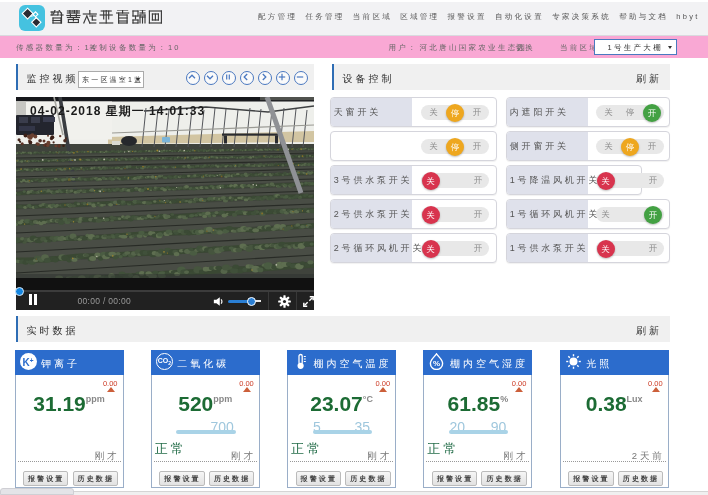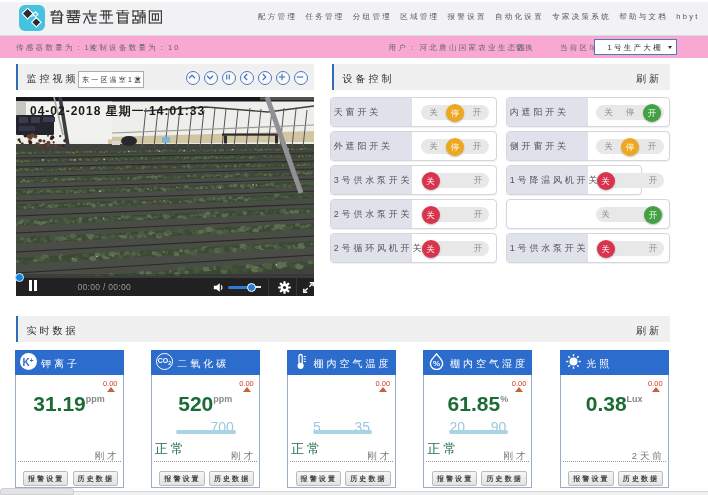--- a/index.html
+++ b/index.html
@@ -30,21 +30,21 @@
   border:1px solid #aaa; background:#fff; font-size:7px; color:#333; letter-spacing:2.2px;
   line-height:15px; padding-left:3px; white-space:nowrap; overflow:hidden; }
 #vsel i { position:absolute; right:3px; top:6px; width:0; height:0;
   border-left:2.5px solid transparent; border-right:2.5px solid transparent;
   border-top:3.5px solid #333; }
 .vcirc { position:absolute; top:70.5px; width:14px; height:14px; border-radius:50%;
   border:1.3px solid #4a78c0; background:#fafafa; }
 .vcirc svg { position:absolute; left:-1.3px; top:-1.3px; }
 
 #video { position:absolute; left:15.5px; top:96.5px; width:298px; height:199.5px; background:#111; }
-#vctrl { position:absolute; left:0; top:181px; width:298px; height:18.5px; background:#212121; }
+#vctrl { position:absolute; left:0; top:195px; width:298px; height:18.5px; background:#212121; }
 
 .drow { position:absolute; height:30px; border:1px solid #d5d5dc; border-radius:4px;
   background:#fff; box-shadow:0 1px 1px rgba(0,0,0,0.06); }
 .dlabel { position:absolute; left:0; top:0; width:81px; height:28px;
   background:#dfe1eb; border-radius:3px 0 0 3px; font-size:9px; color:#555;
   text-align:left; line-height:28px; white-space:nowrap; letter-spacing:2.8px; text-indent:2.8px; }
 .track { position:absolute; top:7px; width:68px; height:15px; border-radius:7.5px;
   background:#e8e8e8; }
 .opt { position:absolute; top:2px; width:18px; text-align:center;
   font-size:8.5px; color:#8a8a8a; }
@@ -169,21 +169,21 @@
         <line x1="99.4" y1="1.0" x2="111.4" y2="1.0" stroke="#3b3b3b" stroke-width="1.15" stroke-linecap="square"></line>
         <line x1="99.4" y1="1.0" x2="99.4" y2="13.0" stroke="#3b3b3b" stroke-width="1.15" stroke-linecap="square"></line>
         <line x1="111.4" y1="1.0" x2="111.4" y2="13.0" stroke="#3b3b3b" stroke-width="1.15" stroke-linecap="square"></line>
         <line x1="102.4" y1="4.0" x2="108.4" y2="4.0" stroke="#3b3b3b" stroke-width="1.15" stroke-linecap="square"></line>
         <line x1="102.4" y1="4.0" x2="102.4" y2="10.0" stroke="#3b3b3b" stroke-width="1.15" stroke-linecap="square"></line>
         <line x1="108.4" y1="4.0" x2="108.4" y2="10.0" stroke="#3b3b3b" stroke-width="1.15" stroke-linecap="square"></line>
         <line x1="102.4" y1="10.0" x2="108.4" y2="10.0" stroke="#3b3b3b" stroke-width="1.15" stroke-linecap="square"></line>
         <line x1="105.4" y1="4.0" x2="105.4" y2="10.0" stroke="#3b3b3b" stroke-width="1.15" stroke-linecap="square"></line>
         <line x1="99.4" y1="13.0" x2="111.4" y2="13.0" stroke="#3b3b3b" stroke-width="1.15" stroke-linecap="square"></line>
       </svg>
-    <div id="nav"><span class="navitem">配方管理</span><span class="navitem">任务管理</span><span class="navitem">分组管理</span><span class="navitem">区域管理</span><span class="navitem">报警设置</span><span class="navitem">自动化设置</span><span class="navitem">专家决策系统</span><span class="navitem">帮助与文档</span><span class="navitem">hbyt</span><span class="navitem">退出</span></div>
+    <div id="nav"><span class="navitem">配方管理</span><span class="navitem">任务管理</span><span class="navitem">当前区域</span><span class="navitem">区域管理</span><span class="navitem">报警设置</span><span class="navitem">自动化设置</span><span class="navitem">专家决策系统</span><span class="navitem">帮助与文档</span><span class="navitem">hbyt</span><span class="navitem">退出</span></div>
   </div>
   <div id="bar2">
     <span style="left:16px">传感器数量为：14</span>
     <span style="left:89.5px">控制设备数量为：10</span>
     <span style="left:388.5px">用户：</span>
     <span style="left:419.5px">河北唐山国家农业生态园</span>
     <span style="left:515.5px">切换</span>
     <span style="left:560px">当前区域：</span>
     <div id="sel2">1号生产大棚<i></i></div>
   </div>
@@ -2104,21 +2104,20 @@
   </div>
   <div class="drow" style="left:330px;top:97px;width:167px">
       <div class="dlabel">天窗开关</div>
       <div class="track" style="left:90px">
         <span class="opt" style="left:3.5px">关</span>
         <span class="optc" style="left:25.0px;background:#eea71f">停</span>
         <span class="opt" style="left:47.0px">开</span>
       </div>
     </div>
     <div class="drow" style="left:330px;top:131px;width:167px">
-      <div class="dlabel">外遮阳开关</div>
       <div class="track" style="left:90px">
         <span class="opt" style="left:3.5px">关</span>
         <span class="optc" style="left:25.0px;background:#eea71f">停</span>
         <span class="opt" style="left:47.0px">开</span>
       </div>
     </div>
     <div class="drow" style="left:330px;top:165px;width:167px">
       <div class="dlabel">3号供水泵开关</div>
       <div class="track" style="left:90px">
         <span class="optc" style="left:0.5px;background:#d8344e">关</span>
@@ -2156,20 +2155,21 @@
       </div>
     </div>
     <div class="drow" style="left:506px;top:165px;width:136px">
       <div class="dlabel">1号降温风机开关</div>
       <div class="track" style="left:89px">
         <span class="optc" style="left:0.5px;background:#d8344e">关</span>
         <span class="opt" style="left:48.0px">开</span>
       </div>
     </div>
     <div class="drow" style="left:506px;top:199px;width:164px">
+      <div class="dlabel">1号循环风机开关</div>
       <div class="track" style="left:89px">
         <span class="opt" style="left:0.5px">关</span>
         <span class="optc" style="left:48.0px;background:#43a143">开</span>
       </div>
     </div>
     <div class="drow" style="left:506px;top:233px;width:164px">
       <div class="dlabel">1号供水泵开关</div>
       <div class="track" style="left:89px">
         <span class="optc" style="left:0.5px;background:#d8344e">关</span>
         <span class="opt" style="left:48.0px">开</span>
@@ -2216,20 +2216,21 @@
           <rect x="7" y="1.5" width="3.2" height="9.5" rx="1.6" fill="none" stroke="#fff" stroke-width="1.3"></rect>
           <circle cx="8.6" cy="12.8" r="3.1" fill="#fff"></circle>
           <line x1="11.8" y1="3.5" x2="13.8" y2="3.5" stroke="#fff" stroke-width="1"></line>
           <line x1="11.8" y1="6" x2="13.8" y2="6" stroke="#fff" stroke-width="1"></line>
           <line x1="11.8" y1="8.5" x2="13.8" y2="8.5" stroke="#fff" stroke-width="1"></line>
         </svg>
         <span class="ctitle">棚内空气温度</span>
       </div>
       <div class="czero">0.00</div>
       <div class="ctri"></div>
+      <div class="cval">23.07<span class="cunit">°C</span></div>
       <span class="blab" style="left:25px">5</span>
       <span class="blab" style="right:25px">35</span>
       <div class="cbar"></div>
       <div class="cstatus">正常</div>
       <div class="cwhen">刚才</div>
       <div class="cdots"></div>
       <span class="cbtn" style="left:7.5px">报警设置</span>
       <span class="cbtn" style="right:4.5px">历史数据</span>
     </div>
     <div class="card" style="left:423.4px">

